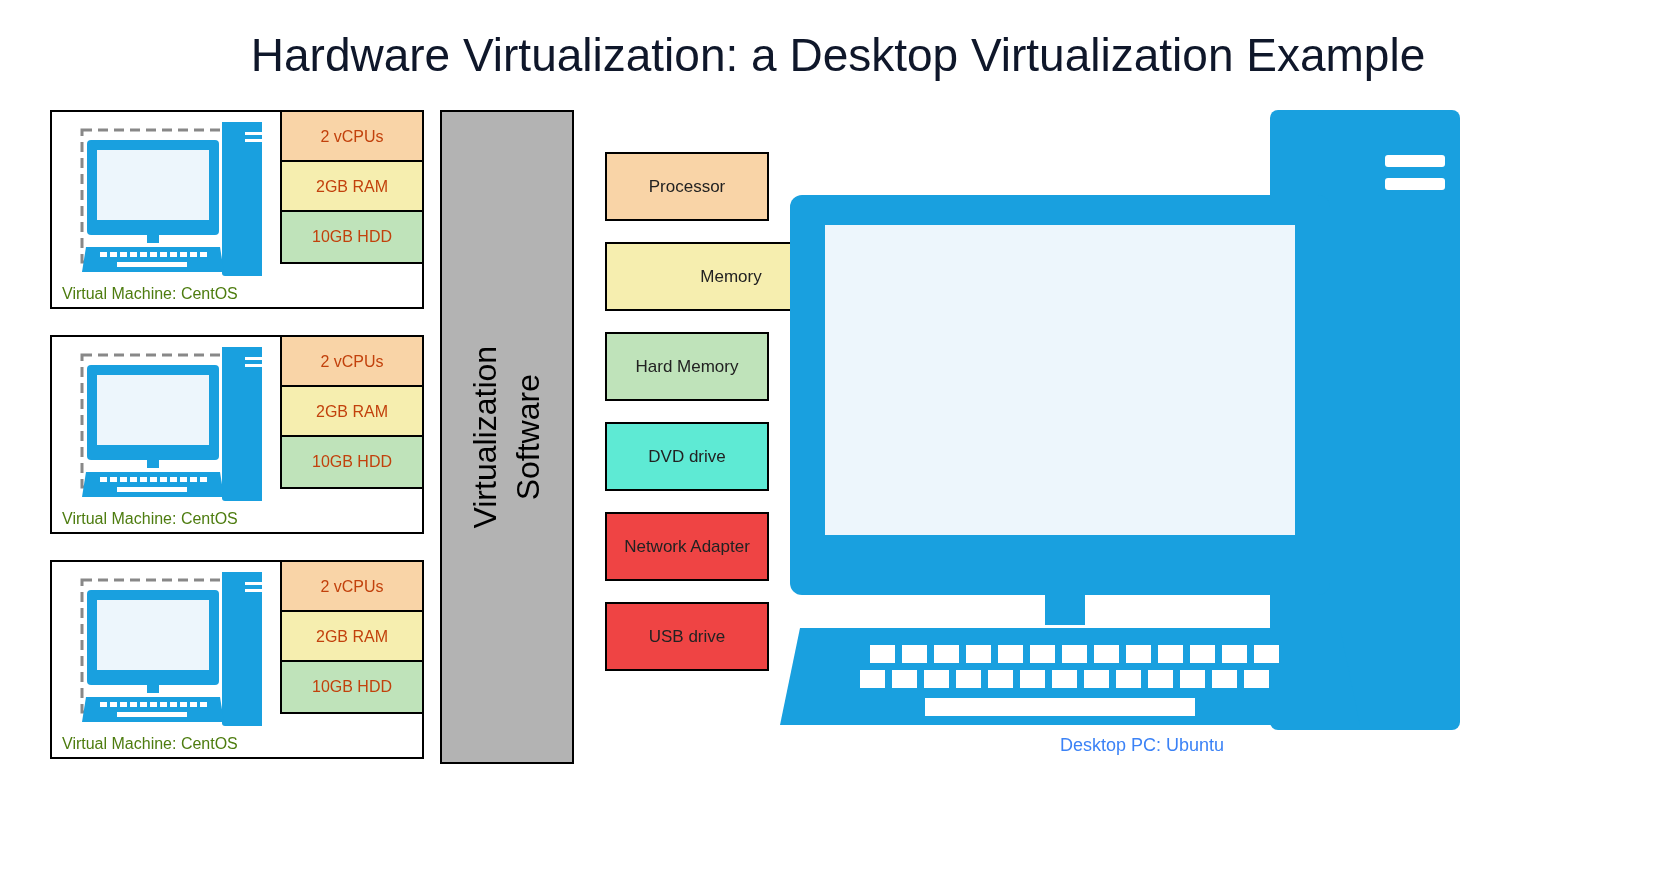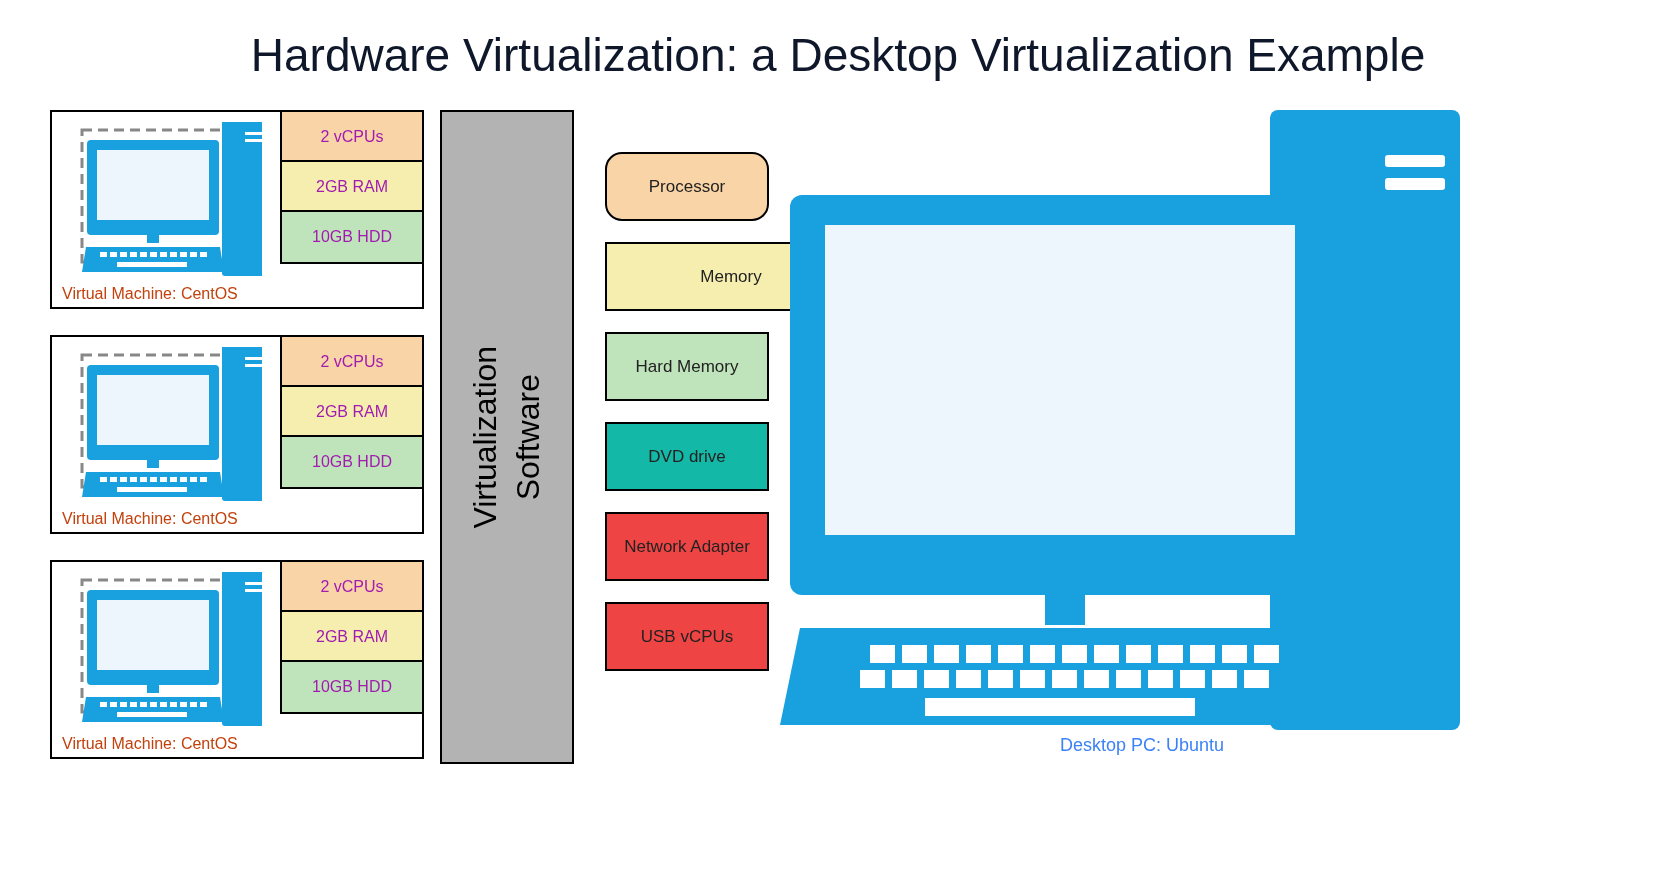--- a/index.html
+++ b/index.html
@@ -33,37 +33,37 @@
   left: 10px;
   top: 10px;
   width: 200px;
   height: 165px;
 }
 .vm-label {
   position: absolute;
   left: 10px;
   bottom: 4px;
   font-size: 16px;
-  color: #c2410c;
+  color: #4d7c0f;
 }
 .spec-box {
   position: absolute;
   width: 140px;
   height: 50px;
   border: 2px solid #000;
   display: flex;
   align-items: center;
   justify-content: center;
   font-size: 16px;
-  color: #a21caf;
+  color: #c2410c;
 }
 .color-orange { background: #F9D4A7; }
 .color-yellow { background: #F6EEAF; }
 .color-green  { background: #BFE3BA; }
-.color-teal   { background: #14b8a6; }
+.color-teal   { background: #5eead4; }
 .color-blue   { background: #ef4444; }
 .virt-sw {
   position: absolute;
   left: 440px;
   top: 110px;
   width: 130px;
   height: 650px;
   background: #B3B3B3;
   border: 2px solid #000;
   display: flex;
@@ -198,26 +198,26 @@
   <div class="spec-box color-green" style="right:-2px; top:98px;">10GB HDD</div>
 </div>
 
 <div class="virt-sw">
   <div class="virt-sw-text" id="virt-sw-text">
       <div>Virtualization</div>
       <div>Software</div>
     </div>
 </div>
 
-<div class="hw-box color-orange" style="top:152px;border-radius:17px;">Processor</div>
+<div class="hw-box color-orange" style="top:152px;">Processor</div>
 <div class="hw-box color-yellow" style="top:242px;padding-left:44px;">Memory</div>
 <div class="hw-box color-green" style="top:332px;">Hard Memory</div>
 <div class="hw-box color-teal" style="top:422px;">DVD drive</div>
 <div class="hw-box color-blue" style="top:512px;">Network Adapter</div>
-<div class="hw-box color-blue" style="top:602px;">USB vCPUs</div>
+<div class="hw-box color-blue" style="top:602px;">USB drive</div>
 
 <svg style="position:absolute; left:780px; top:110px; width:700px; height:630px;" viewBox="0 0 700 630">
 
   <rect class="blue-fill" x="490" y="0" width="190" height="620" rx="8"></rect>
   <rect fill="#fff" x="605" y="45" width="60" height="12" rx="3"></rect>
   <rect fill="#fff" x="605" y="68" width="60" height="12" rx="3"></rect>
 
   <rect class="blue-fill" x="10" y="85" width="540" height="400" rx="12"></rect>
   <rect class="white-fill" x="45" y="115" width="470" height="310"></rect>
   <rect class="blue-fill" x="265" y="485" width="40" height="30"></rect>

